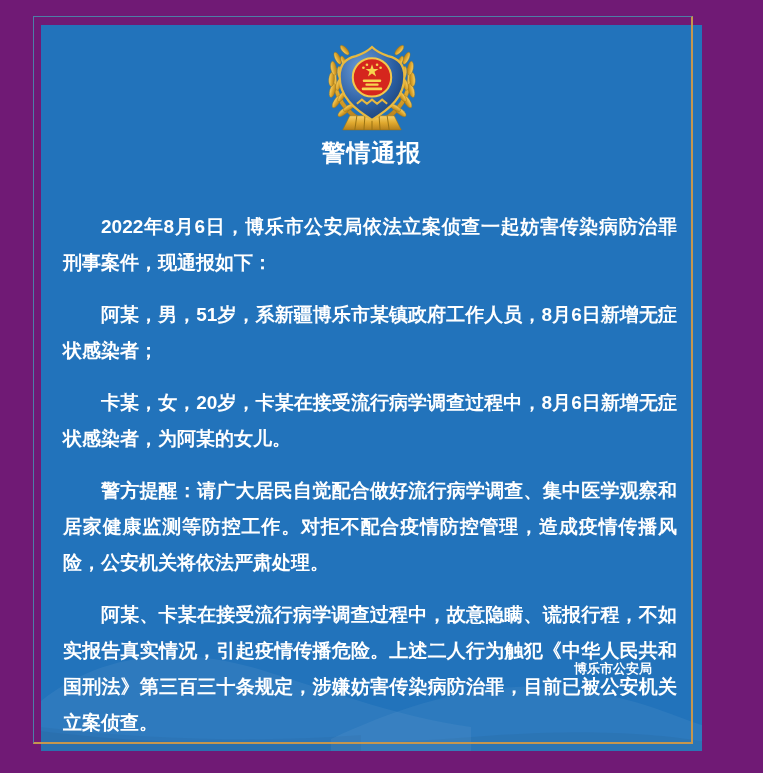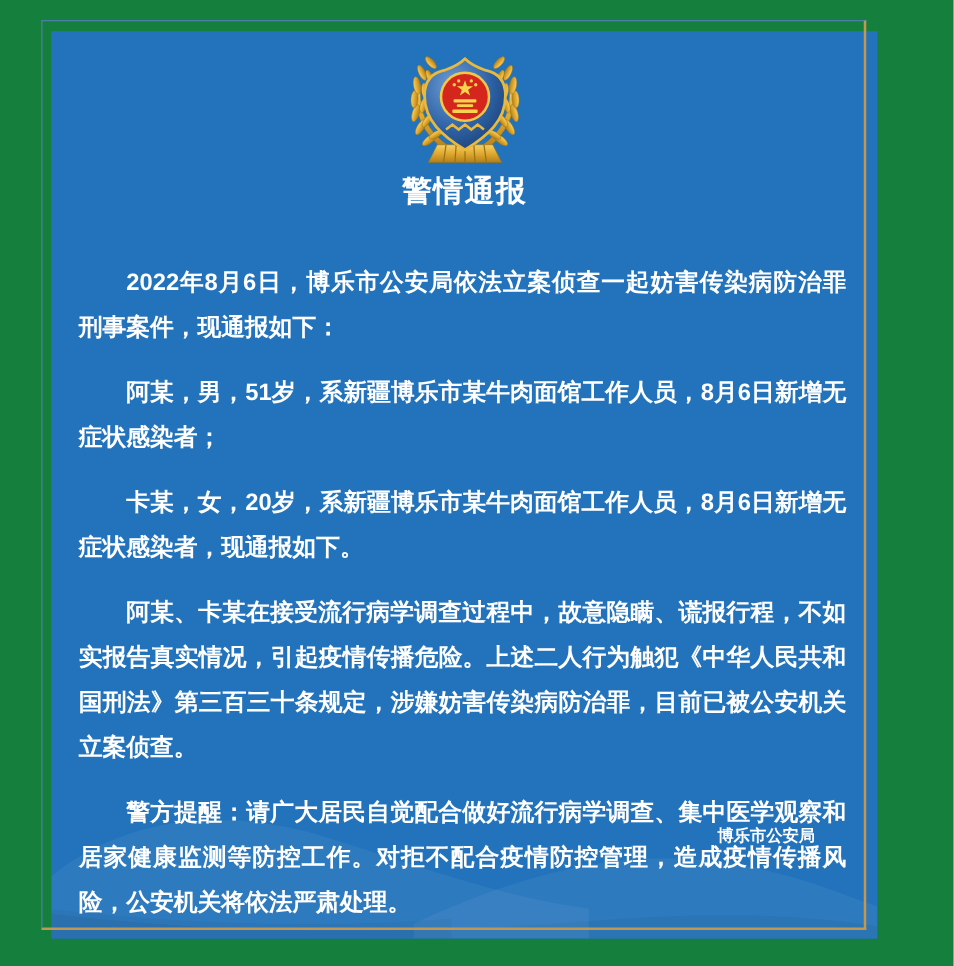--- a/index.html
+++ b/index.html
@@ -1,20 +1,20 @@
 <!DOCTYPE html>
 <html><head>
 <meta charset="utf-8">
 <style>
   html, body { margin: 0; padding: 0; background: #ffffff; }
   .page {
     position: relative;
     width: 763px;
     height: 773px;
-    background: #15803d;
+    background: #701a75;
     overflow: hidden;
     font-family: "Liberation Sans", sans-serif;
   }
   
   .frame {
     position: absolute;
     left: 33px; top: 16px;
     width: 657px; height: 725px;
     border-top: 1px solid #4d7ea6;
     border-left: 1px solid #4d7ea6;
@@ -154,24 +154,24 @@
         </g>
 
         <path d="M35,64 L40,60 L45,64 L50,60 L55,64 L60,60 L65,64" stroke="#e8b93f" stroke-width="2" fill="none"></path>
       </svg>
     </div>
 
     <div class="title">警情通报</div>
 
     <div class="body-text">
       <p>2022年8月6日，博乐市公安局依法立案侦查一起妨害传染病防治罪刑事案件，现通报如下：</p>
-      <p>阿某，男，51岁，系新疆博乐市某牛肉面馆工作人员，8月6日新增无症状感染者；</p>
-      <p>卡某，女，20岁，系新疆博乐市某牛肉面馆工作人员，8月6日新增无症状感染者，现通报如下。</p>
+      <p>阿某，男，51岁，系新疆博乐市某镇政府工作人员，8月6日新增无症状感染者；</p>
+      <p>卡某，女，20岁，卡某在接受流行病学调查过程中，8月6日新增无症状感染者，为阿某的女儿。</p>
+      <p>警方提醒：请广大居民自觉配合做好流行病学调查、集中医学观察和居家健康监测等防控工作。对拒不配合疫情防控管理，造成疫情传播风险，公安机关将依法严肃处理。</p>
       <p>阿某、卡某在接受流行病学调查过程中，故意隐瞒、谎报行程，不如实报告真实情况，引起疫情传播危险。上述二人行为触犯《中华人民共和国刑法》第三百三十条规定，涉嫌妨害传染病防治罪，目前已被公安机关立案侦查。</p>
-      <p>警方提醒：请广大居民自觉配合做好流行病学调查、集中医学观察和居家健康监测等防控工作。对拒不配合疫情防控管理，造成疫情传播风险，公安机关将依法严肃处理。</p>
     </div>
 
     <div class="signature">
       <div>博乐市公安局</div>
     </div>
 
   </div>
 
   <div class="frame"></div>
 

